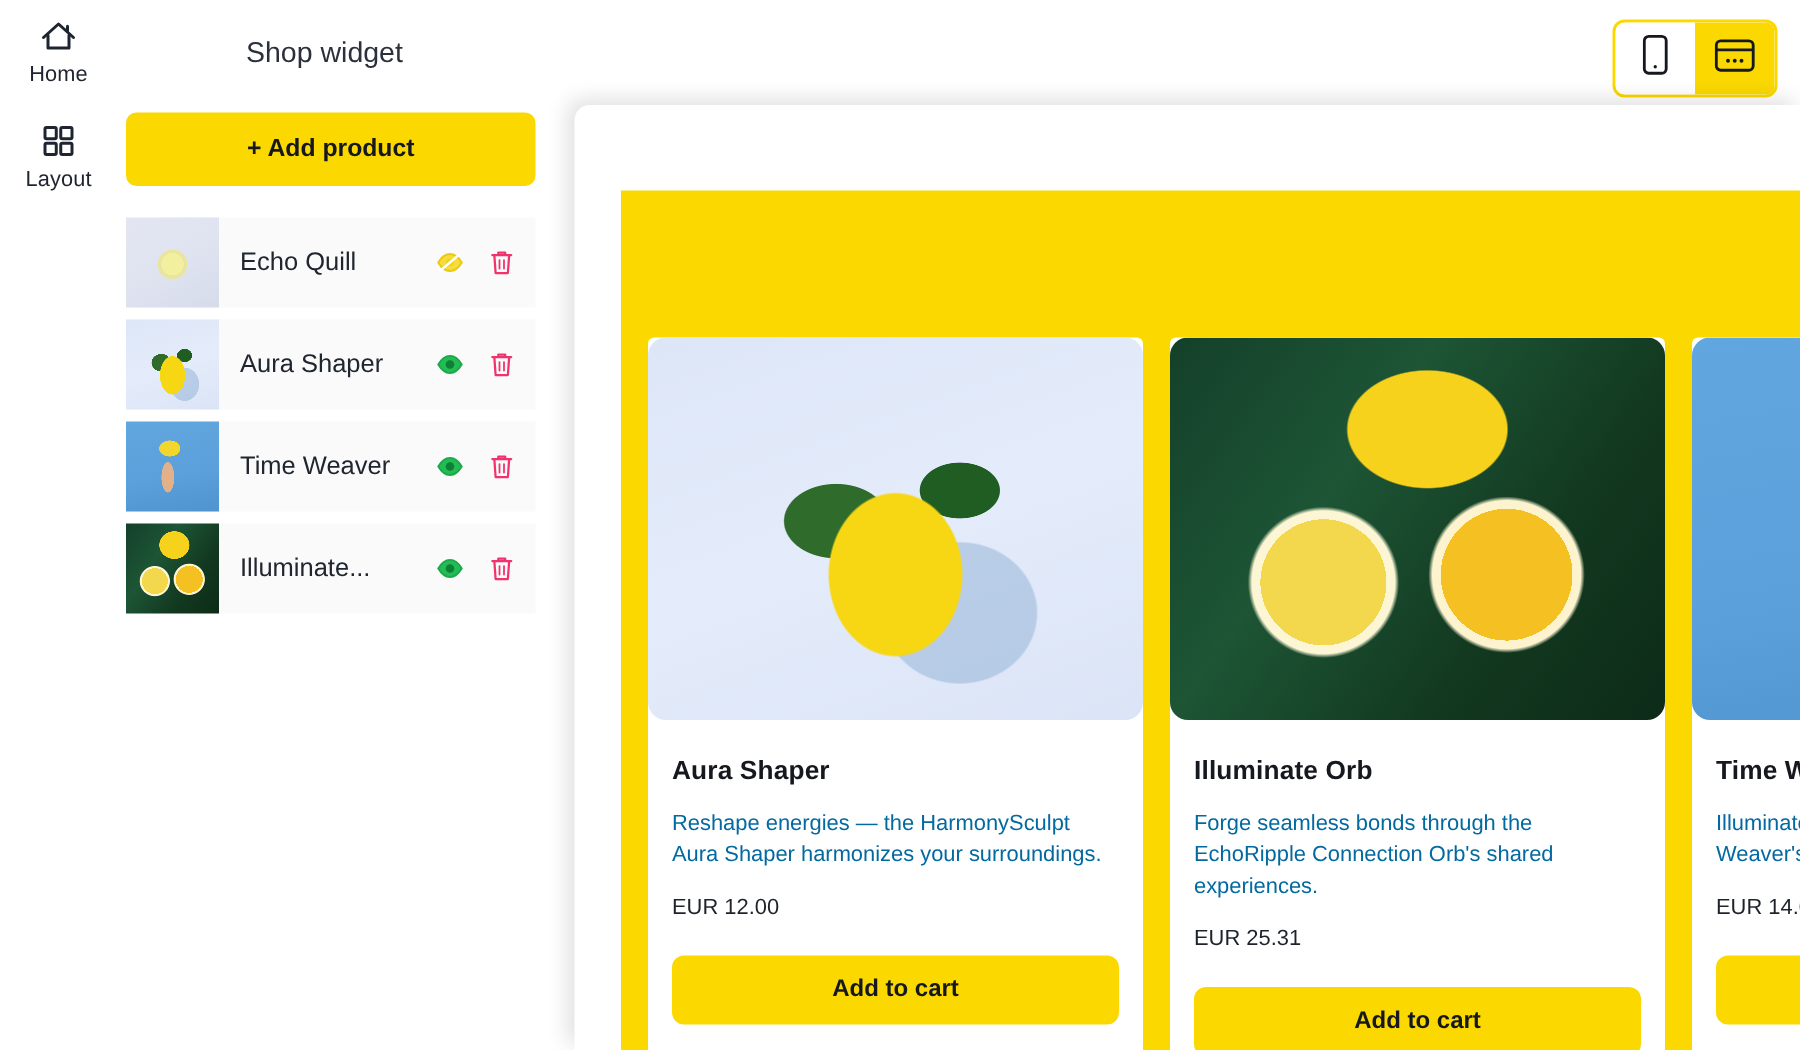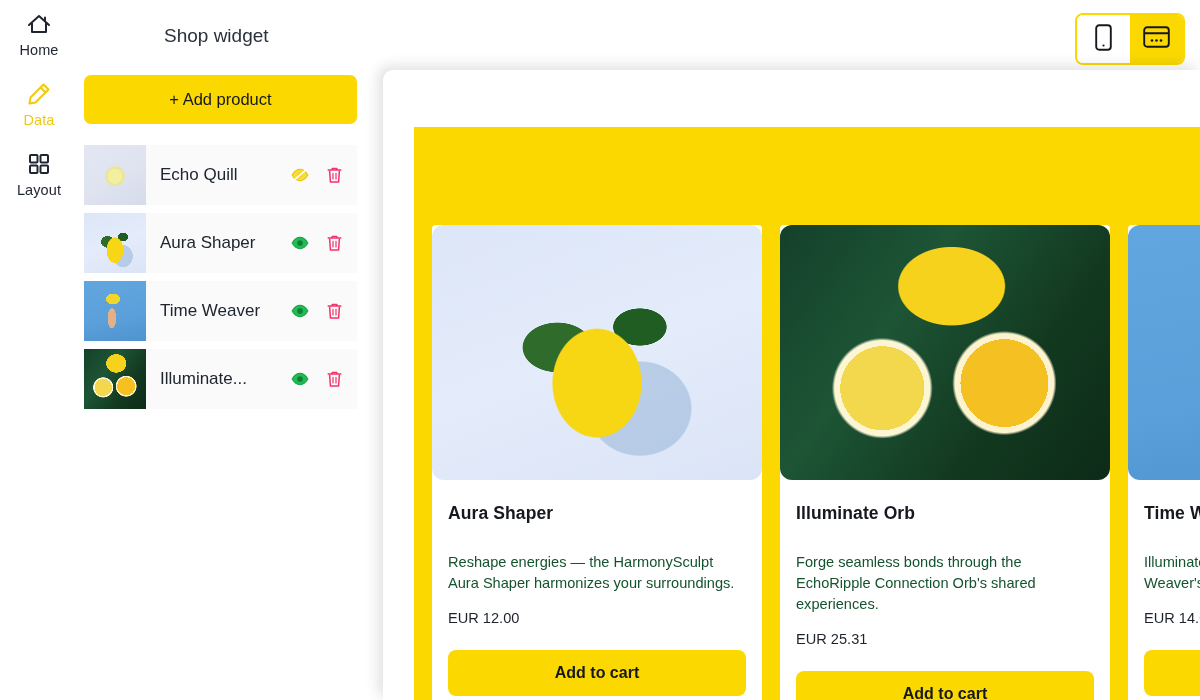--- a/index.html
+++ b/index.html
@@ -42,21 +42,21 @@
     font-size: 19px; color: #2b313c;
     padding: 25px 0 0 96px;
     font-weight: 400;
   }
   .add-btn {
     position: absolute; left: 16px; top: 75px;
     width: 273px; height: 49px;
     background: #fad800;
     border: none; border-radius: 7px;
     font-family: "Liberation Sans", sans-serif;
-    font-size: 16.5px; font-weight: normal; color: #16181d;
+    font-size: 16.5px; font-weight: bold; color: #16181d;
     cursor: pointer;
   }
   .plist { position: absolute; left: 16px; top: 145px; width: 273px; }
   .prow {
     position: relative;
     height: 60px; width: 273px;
     background: #fafafb;
     display: flex; align-items: center;
     margin-bottom: 8px;
     cursor: pointer;
@@ -113,23 +113,23 @@
     width: 330px;
     background: #ffffff;
     border-radius: 4px;
     overflow: hidden;
     flex: 0 0 330px;
   }
   .card-img { width: 330px; height: 255px; border-radius: 12px; background-size: cover; background-position: center; }
   .card-body { padding: 23px 16px 0 16px; }
   .card-title { font-size: 17.5px; font-weight: bold; color: #15181e; letter-spacing: .1px; }
   .card-desc {
-    margin-top: 28px;
+    margin-top: 15px;
     font-size: 14.6px; line-height: 21px;
-    color: #14532d;
+    color: #0369a1;
   }
   .card-price { margin-top: 16px; font-size: 14.6px; color: #1e232b; }
   .card-btn {
     margin: 24px 0 22px 0;
     width: 298px; height: 46px;
     background: #fad800; border: none; border-radius: 8px;
     font-family: "Liberation Sans", sans-serif;
     font-size: 16px; font-weight: bold; color: #15181e;
     cursor: pointer;
   }
@@ -174,29 +174,20 @@
       <span class="rail-ico">
         <svg width="26" height="24" viewBox="0 0 26 24">
           <path d="M3 13 L13 4 L23 13" fill="none" stroke="#1e2430" stroke-width="2" stroke-linecap="round" stroke-linejoin="round"></path>
           <path d="M6 11.5 V20 H20 V11.5" fill="none" stroke="#1e2430" stroke-width="2" stroke-linecap="round" stroke-linejoin="round"></path>
           <path d="M19 5.5 V8.5" fill="none" stroke="#1e2430" stroke-width="2" stroke-linecap="round"></path>
         </svg>
       </span>
       <span class="rail-label">Home</span>
     </div>
 
-    <div class="rail-item active">
-      <span class="rail-ico">
-        <svg width="26" height="26" viewBox="0 0 26 26">
-          <path d="M17.5 3.5 L22.5 8.5 L9.5 21.5 L3.5 22.5 L4.5 16.5 Z" fill="none" stroke="#f2c80f" stroke-width="2" stroke-linejoin="round"></path>
-          <path d="M14.5 6.5 L19.5 11.5" fill="none" stroke="#f2c80f" stroke-width="2"></path>
-        </svg>
-      </span>
-      <span class="rail-label">Data</span>
-    </div>
 
     <div class="rail-item">
       <span class="rail-ico">
         <svg width="24" height="24" viewBox="0 0 24 24">
           <rect x="3" y="3" width="7.5" height="7.5" rx="1" fill="none" stroke="#1e2430" stroke-width="2"></rect>
           <rect x="13.5" y="3" width="7.5" height="7.5" rx="1" fill="none" stroke="#1e2430" stroke-width="2"></rect>
           <rect x="3" y="13.5" width="7.5" height="7.5" rx="1" fill="none" stroke="#1e2430" stroke-width="2"></rect>
           <rect x="13.5" y="13.5" width="7.5" height="7.5" rx="1" fill="none" stroke="#1e2430" stroke-width="2"></rect>
         </svg>
       </span>

